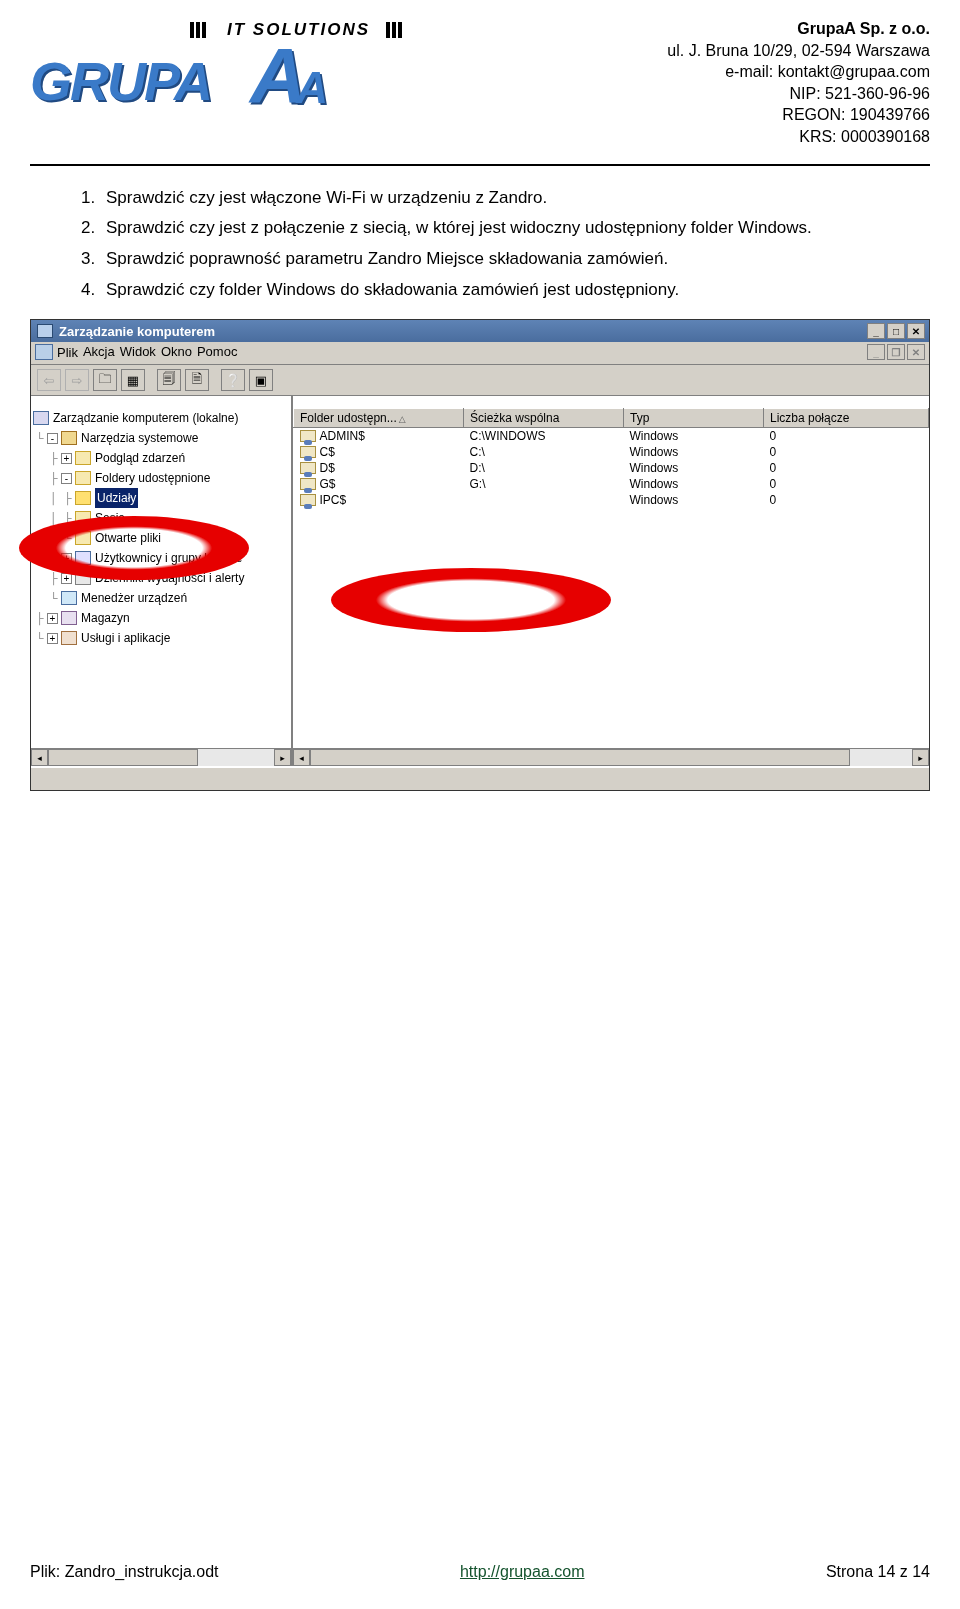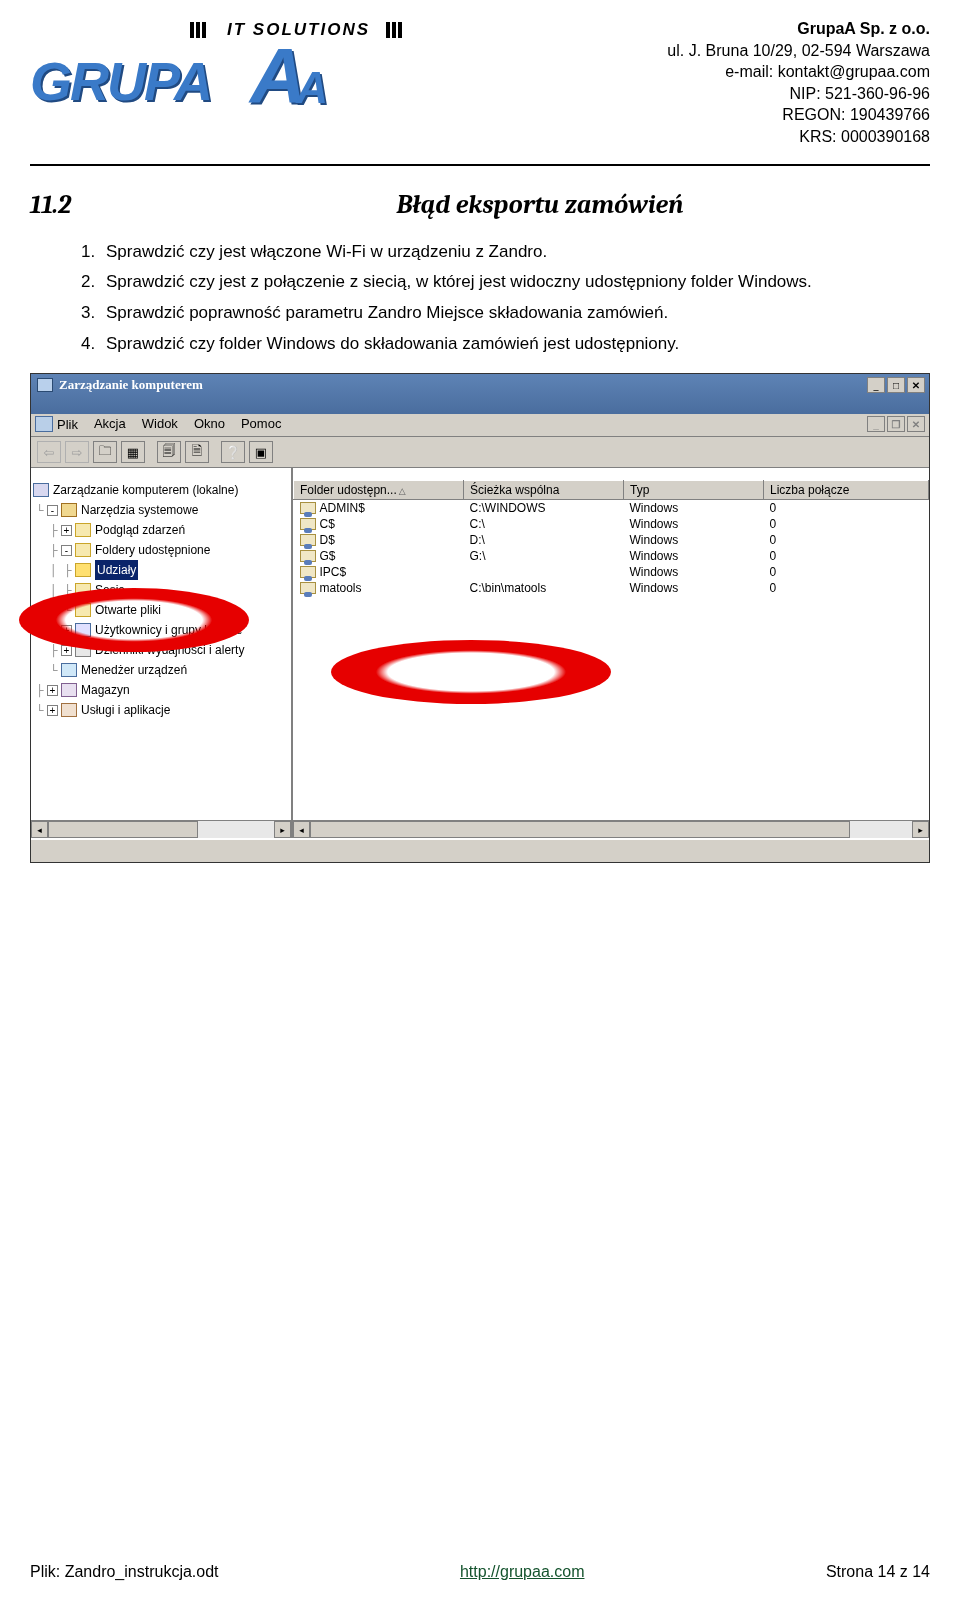--- a/index.html
+++ b/index.html
@@ -16,27 +16,27 @@
   .logo-a-big { font-size:78px; font-weight:900; color:#3a7ac8; font-style:italic; display:inline-block; text-shadow:2px 2px 0 #204a82; }
   .logo-a-sm  { font-size:44px; font-weight:900; color:#3a7ac8; font-style:italic; display:inline-block; margin-left:-10px; text-shadow:2px 2px 0 #204a82;}
   .company { text-align:right; font-size:16px; line-height:1.35; }
   .company b { font-weight:700; font-size:16px; }
   .section-head { display:flex; align-items:baseline; margin-top:24px; }
   .section-num { font-size:26px; font-weight:700; font-style:italic; font-family: Cambria, Georgia, serif; width:120px;}
   .section-title { font-size:26px; font-weight:700; font-style:italic; font-family: Cambria, Georgia, serif; text-align:center; flex:1; }
   ol.steps { margin:18px 0 14px 70px; font-size:17px; line-height:1.7; }
   ol.steps li { padding-left:6px; margin-bottom:2px; }
   .ss { border:1px solid #333; margin:8px 0 22px 0; background:#d4d0c8; font-family:"Tahoma","MS Sans Serif",sans-serif; font-size:13px; color:#000; }
-  .titlebar { display:flex; align-items:center; background:linear-gradient(#5e83b5,#4a6d9e); color:#fff; padding:3px 4px 21px 6px;font-family:Liberation Serif, serif; }
+  .titlebar { display:flex; align-items:center; background:linear-gradient(#5e83b5,#4a6d9e); color:#fff; padding:3px 4px 3px 6px; }
   .titlebar .ico { width:16px; height:14px; background:#b9d0ec; border:1px solid #2a4a72; margin-right:6px; }
   .titlebar .t { font-weight:700; flex:1; font-size:13px; }
   .winbtns { display:flex; gap:2px; }
   .winbtn { width:18px; height:16px; background:#d4d0c8; border:1px solid #808080; display:flex; align-items:center; justify-content:center; font-size:10px; font-weight:700; color:#000; }
   .menubar { display:flex; align-items:center; padding:2px 4px 4px 4px; border-bottom:1px solid #808080; background:#d4d0c8; justify-content:space-between;}
-  .menubar .menus { display:flex; gap:16px; }
+  .menubar .menus { display:flex; gap:5px; }
   .menubar .menus span:first-child .mico{ width:18px; height:16px; display:inline-block; background:#b9cfe8; border:1px solid #4a6d9e; margin-right:4px; vertical-align:-3px;}
   .childbtns { display:flex; gap:2px; }
   .childbtns .winbtn { color:#808080; }
   .toolbar { display:flex; align-items:center; gap:4px; padding:4px 6px; border-bottom:1px solid #808080; background:#d4d0c8;}
   .tbtn { width:24px; height:22px; border:1px solid #808080; background:#d4d0c8; display:flex; align-items:center; justify-content:center; }
   .tbtn.disabled { color:#a0a0a0; border-color:#b0b0b0;}
   .body { display:flex; background:#fff; position:relative; height:370px;}
   .tree-pane { width:262px; border-right:2px solid #808080; background:#fff; overflow:hidden; position:relative;}
   .tree { padding:12px 2px 2px 2px; font-size:12px; line-height:20px; }
   .tree-row { display:flex; align-items:center; white-space:nowrap; }
@@ -100,24 +100,20 @@
     <div class="company">
       <b>GrupaA Sp. z o.o.</b><br>
       <span>ul. J. Bruna 10/29, 02-594 Warszawa</span><br>
       <span>e-mail: kontakt@grupaa.com</span><br>
       <span>NIP: 521-360-96-96</span><br>
       <span>REGON: 190439766</span><br>
       <span>KRS: 0000390168</span>
     </div>
   </div>
 
-  <div class="section-head">
-    <span class="section-num">11.2</span>
-    <span class="section-title">Błąd eksportu zamówień</span>
-  </div>
 
   <ol class="steps">
     <li>Sprawdzić czy jest włączone Wi-Fi w urządzeniu z Zandro.</li>
     <li>Sprawdzić czy jest z połączenie z siecią, w której jest widoczny udostępniony folder Windows.</li>
     <li>Sprawdzić poprawność parametru Zandro Miejsce składowania zamówień.</li>
     <li>Sprawdzić czy folder Windows do składowania zamówień jest udostępniony.</li>
   </ol>
 
   <div class="ss">
     <div class="titlebar">
@@ -280,26 +276,20 @@
                 <td>G:\</td>
                 <td>Windows</td>
                 <td>0</td>
               </tr>
             <tr>
                 <td><span class="share-ico"></span><span>IPC$</span></td>
                 <td></td>
                 <td>Windows</td>
                 <td>0</td>
               </tr>
-            <tr>
-                <td><span class="share-ico"></span><span>matools</span></td>
-                <td>C:\bin\matools</td>
-                <td>Windows</td>
-                <td>0</td>
-              </tr>
           </tbody>
         </table>
         <div class="hscroll">
           <span class="sb-btn">◂</span>
           <span class="sb-track">
               <span class="sb-thumb" style="width:540px"></span>
             </span>
           <span class="sb-btn">▸</span>
         </div>
       </div>

